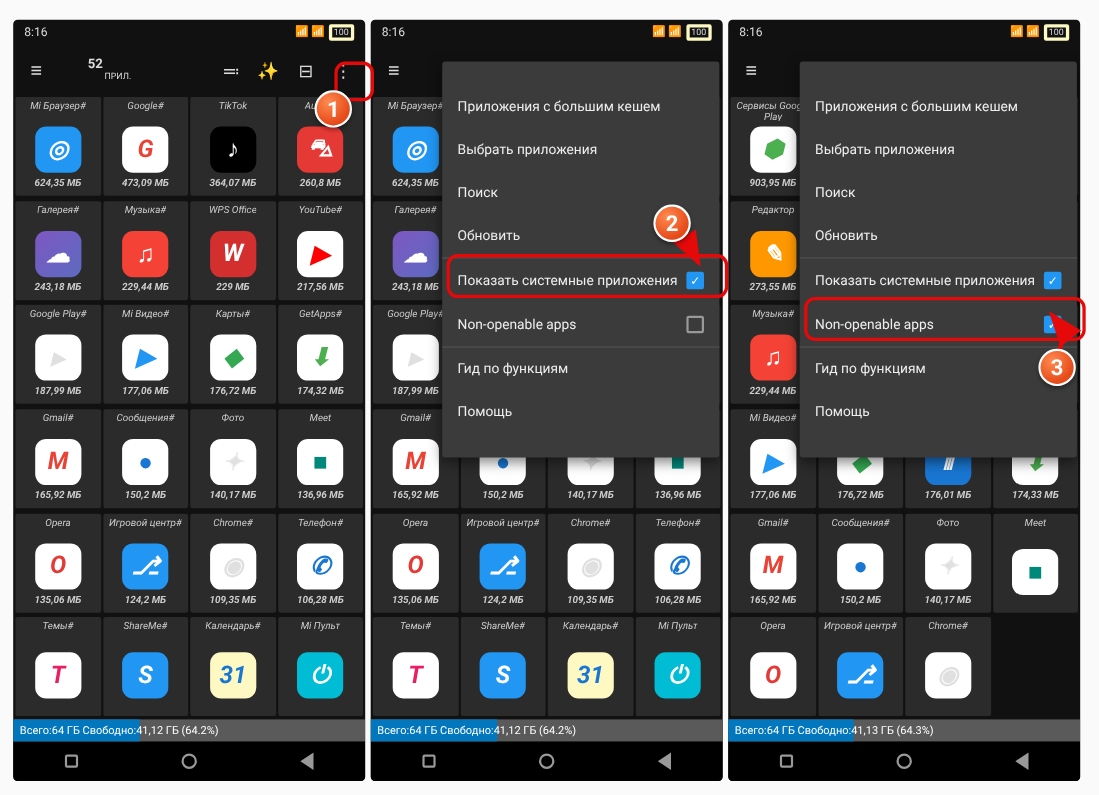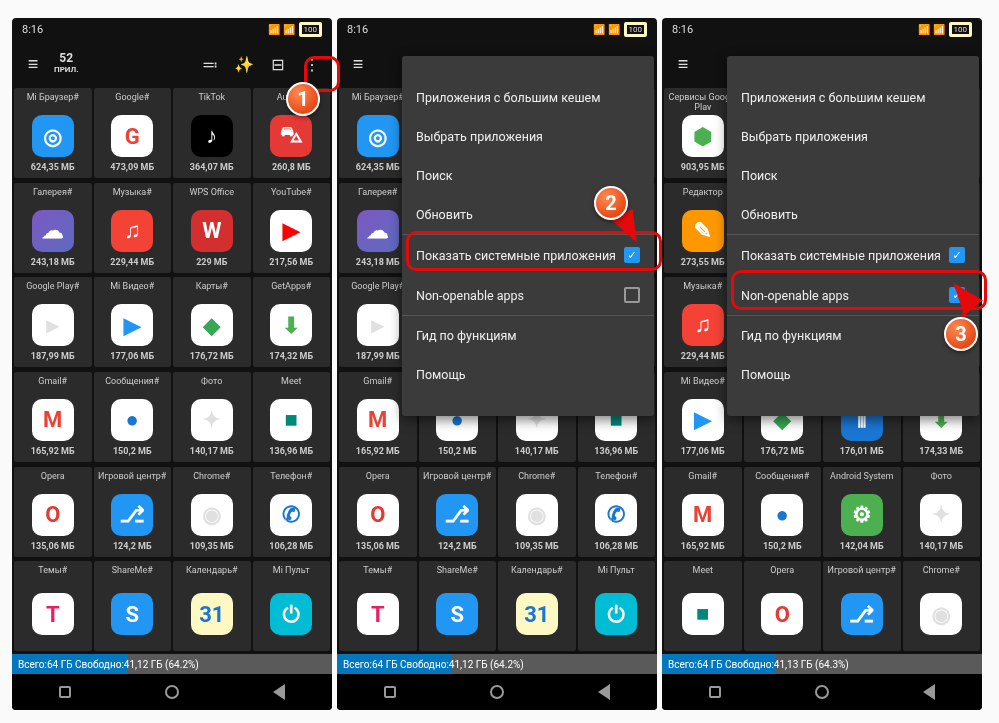--- a/index.html
+++ b/index.html
@@ -26,26 +26,26 @@
     justify-content: space-between;
   }
   .status-right { display: flex; gap: 3px; align-items: center; font-size: 10px; }
   .bat { border:3px solid #fef9c3; border-radius:2px; padding:0 2px; font-size:8px; }
   .top-bar {
     height: 48px; display: flex; align-items: center; padding: 0 6px;
     gap: 6px; font-size: 11px; color: #ddd;
   }
   .ham { width: 30px; text-align: center; font-size: 18px; }
   .count { text-align: center; line-height: 12px; font-weight: bold; font-size: 12px; }
-  .count .sub { font-size: 8px; font-weight: bold; }
+  .count .sub { font-size: 8px; font-weight: normal; margin-left: 41px; }
   .spacer { flex: 1; }
   .tb-icon { width: 28px; height: 28px; display:flex; align-items:center; justify-content:center; font-size:16px; }
   .grid {
     display: grid; grid-template-columns: repeat(4, 1fr);
-    gap: 2px; padding: 0 2px; flex: 1; overflow: hidden;
+    gap: 2px; padding: 0 2px; flex: 1; overflow: hidden; font-style: italic;
   }
   .app {
     background: #2b2b2b; height: 90px;
     display: flex; flex-direction: column; align-items: center; justify-content: space-between;
     padding: 4px 2px 6px 2px; border-radius: 2px; position: relative;
   }
   .app .label { font-size: 9px; color: #ccc; text-align: center; line-height: 10px; height: 18px; overflow: hidden; }
   .app .size { font-size: 9px; color: #ccc; font-weight: bold; }
   .icon-box {
     width: 42px; height: 42px; border-radius: 10px;
@@ -529,25 +529,20 @@
         <div class="label">Gmail#</div>
         <div class="icon-box ic-gmail">M</div>
         <div class="size">165,92 МБ</div>
       </div>
       <div class="app">
         <div class="label">Сообщения#</div>
         <div class="icon-box ic-msg">●</div>
         <div class="size">150,2 МБ</div>
       </div>
       <div class="app">
-        <div class="label">Android System</div>
-        <div class="icon-box ic-sys">⚙</div>
-        <div class="size">142,04 МБ</div>
-      </div>
-      <div class="app">
         <div class="label">Фото</div>
         <div class="icon-box ic-photo">✦</div>
         <div class="size">140,17 МБ</div>
       </div>
       <div class="app">
         <div class="label">Meet</div>
         <div class="icon-box ic-meet">■</div>
         <div class="size"></div>
       </div>
       <div class="app">

